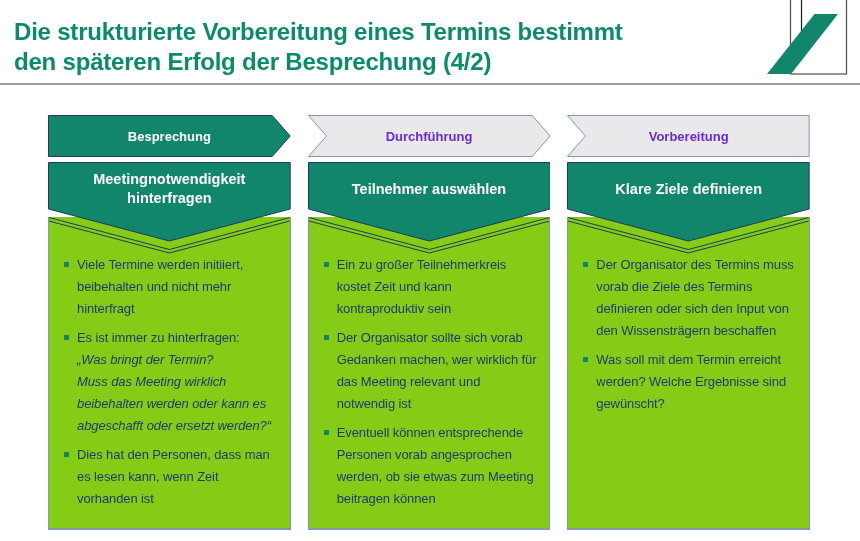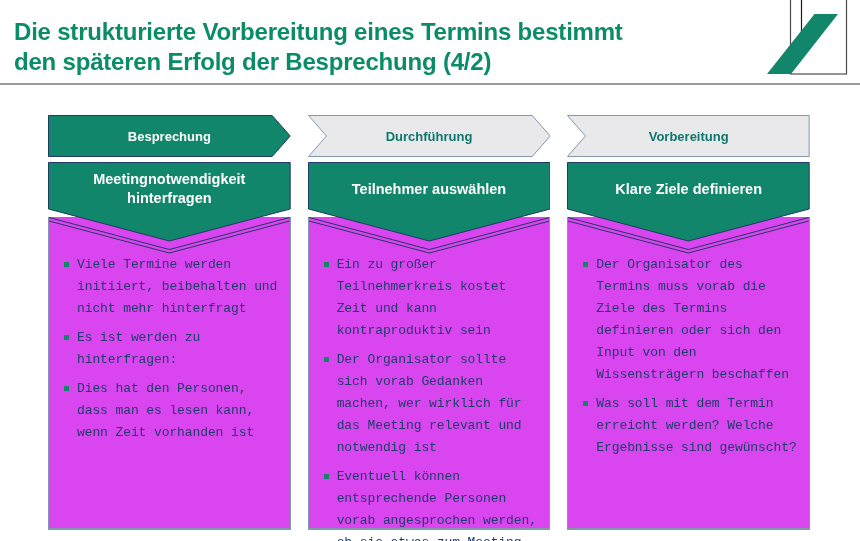--- a/index.html
+++ b/index.html
@@ -13,33 +13,33 @@
   .title-divider{position:absolute;left:0;right:0;top:83px;height:2px;background:#9a9a9a;}
   .logo{position:absolute;top:0;right:8px;width:90px;height:80px;}
 
   
   .process-row{position:absolute;left:48px;top:115px;width:762px;height:42px;display:flex;gap:17px;}
   .chev{position:relative;flex:1;}
   .chev svg{position:absolute;inset:0;width:100%;height:100%;}
   .chev-label{position:absolute;inset:0;display:flex;align-items:center;justify-content:center;
               font-size:13px;font-weight:bold;}
   .chev-label.on{color:#ffffff;}
-  .chev-label.off{color:#0f766e;}
+  .chev-label.off{color:#6d28d9;}
 
   
   .columns{position:absolute;left:48px;top:162px;width:762px;height:368px;display:flex;gap:17px;}
   .column{position:relative;flex:1;}
   .banner{position:absolute;left:0;right:0;top:0;height:80px;z-index:2;}
   .banner svg{position:absolute;inset:0;width:100%;height:100%;}
   .banner-label{position:absolute;left:0;right:0;top:0;height:54px;display:flex;align-items:center;
                 justify-content:center;text-align:center;color:#ffffff;font-size:14.5px;font-weight:bold;
                 line-height:19px;white-space:pre-line;}
   .box{position:absolute;left:0;right:0;top:55px;bottom:0;
        border-left:1px solid #8497B0;border-right:1px solid #8497B0;border-bottom:2px solid #8497B0;
-       background:#d946ef;font-family:Liberation Mono, monospace;}
+       background:#84cc16;}
   .notch{position:absolute;left:0;top:0;width:100%;height:40px;}
   .box-body{position:absolute;left:13px;right:8px;top:37px;}
 
   
   .bullet{display:flex;margin-bottom:7px;}
   .marker{flex:none;width:5px;height:5px;background:#12866A;margin:8px 8px 0 2px;}
   .btext{color:#1F3D6B;font-size:13px;line-height:22px;letter-spacing:-0.1px;}
   .quote{display:block;font-style:italic;white-space:pre-line;}
 </style>
 </head>
@@ -100,21 +100,23 @@
           <polyline points="0,4 121.5,36 243,4" fill="none" stroke="#1F3864" stroke-width="1"></polyline>
         </svg>
         <div class="box-body">
           <div class="bullet">
             <span class="marker"></span>
             <span class="btext">Viele Termine werden initiiert, beibehalten und nicht mehr hinterfragt</span>
           </div>
           <div class="bullet">
             <span class="marker"></span>
             <span class="btext">
-              <span>Es ist werden zu hinterfragen:</span>
+              <span>Es ist immer zu hinterfragen:</span>
+              <span class="quote">„Was bringt der Termin?
+Muss das Meeting wirklich beibehalten werden oder kann es abgeschafft oder ersetzt werden?“</span>
             </span>
           </div>
           <div class="bullet">
             <span class="marker"></span>
             <span class="btext">Dies hat den Personen, dass man es lesen kann, wenn Zeit vorhanden ist</span>
           </div>
         </div>
       </div>
     </div>
 

